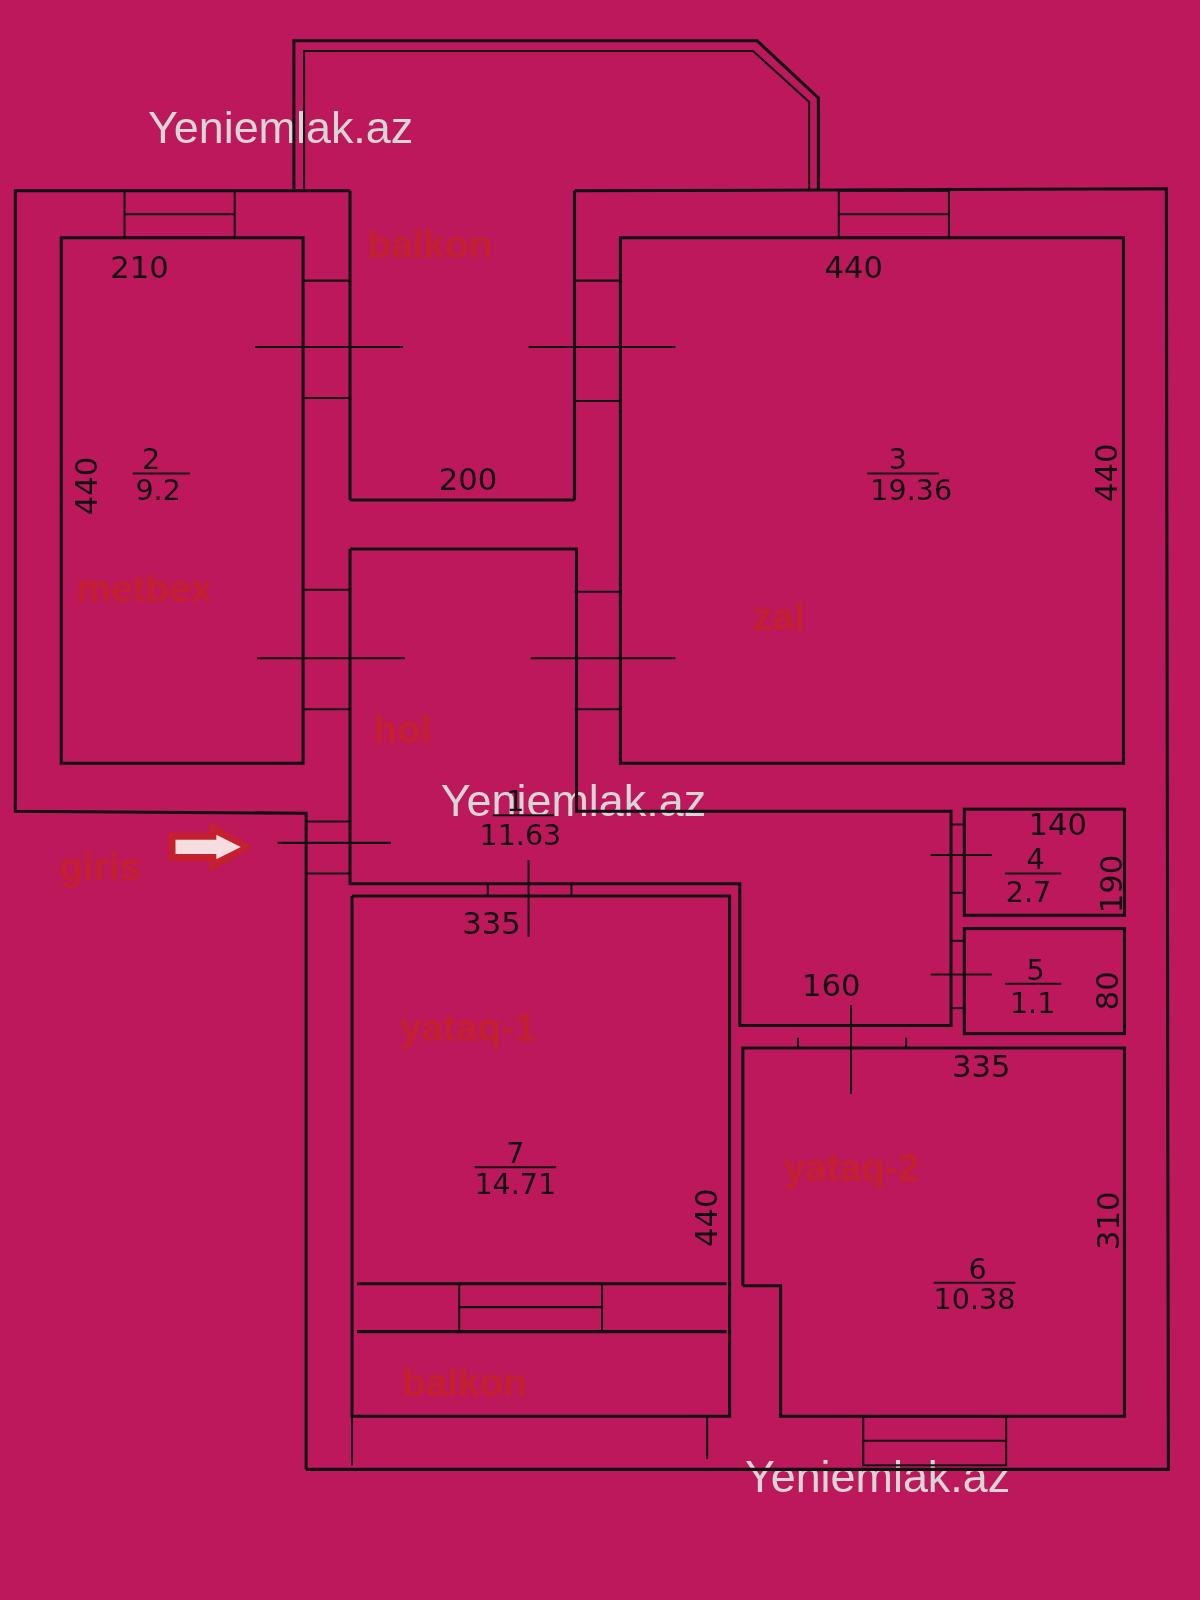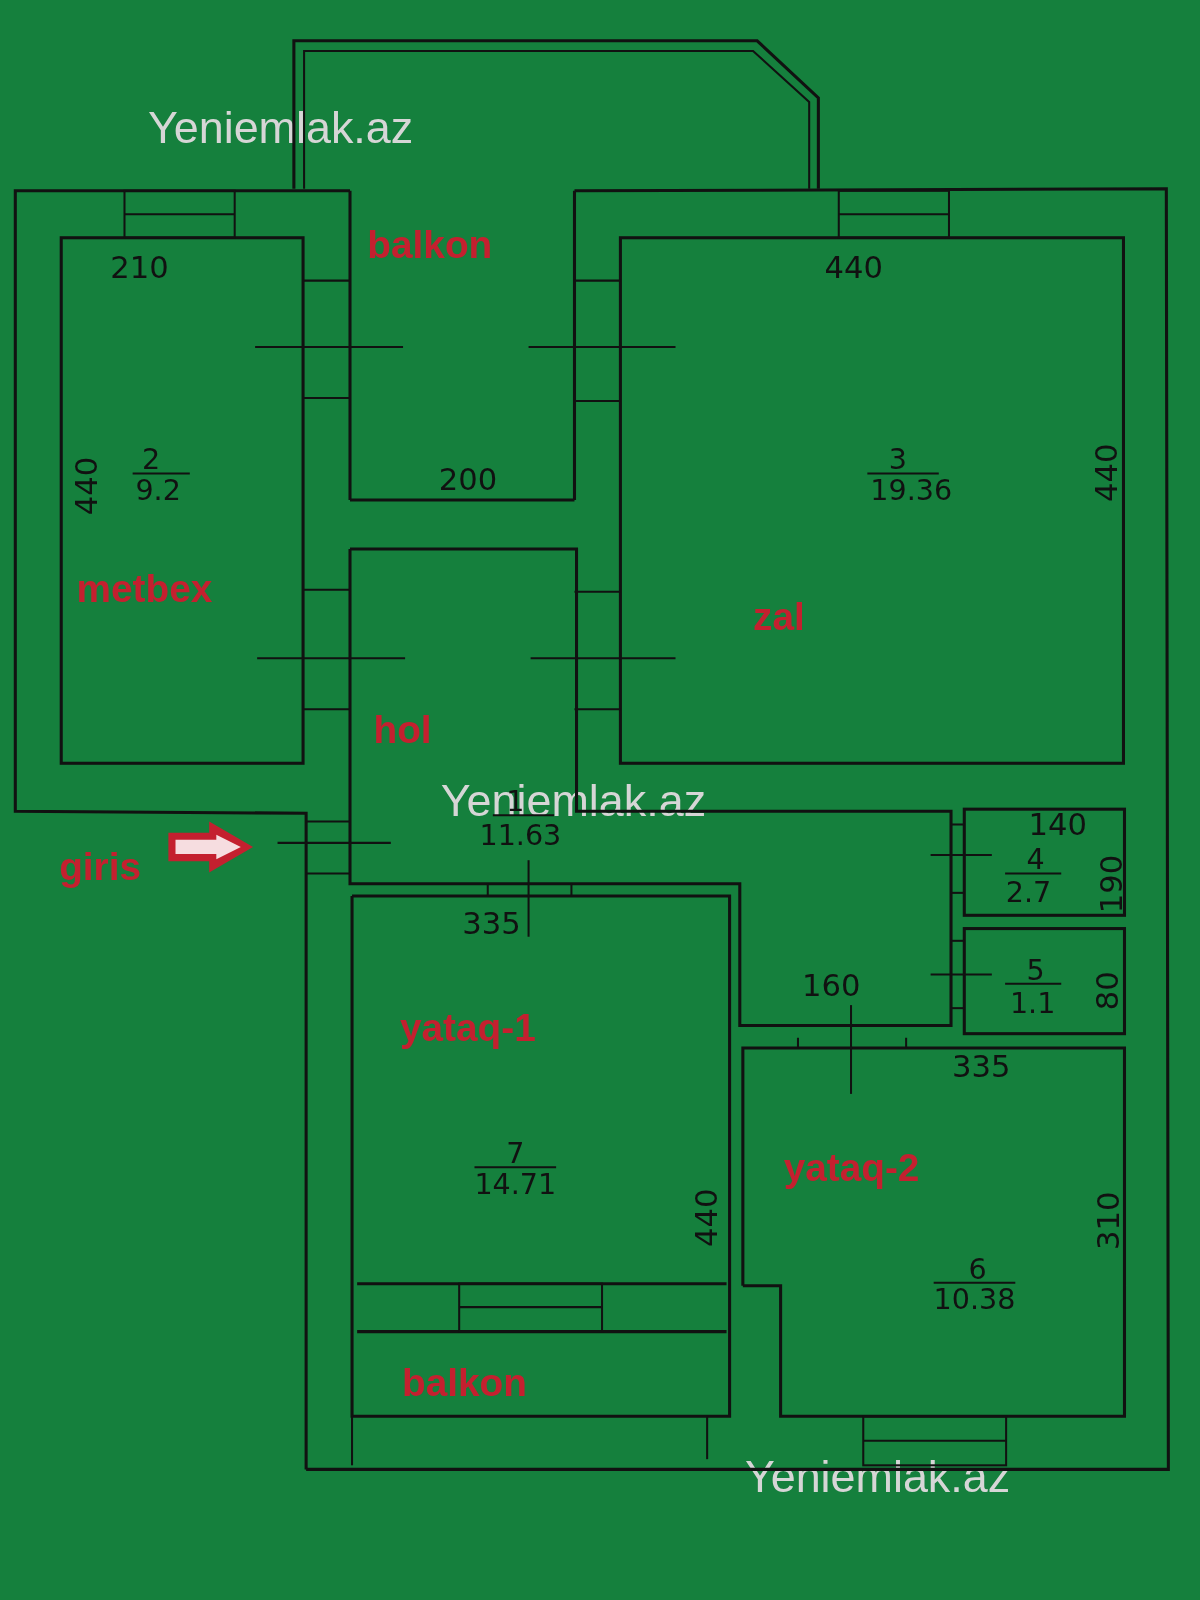--- a/index.html
+++ b/index.html
@@ -1,16 +1,16 @@
 <!DOCTYPE html>
 <html><head>
 <meta charset="utf-8">
 <style>
   html, body { margin: 0; padding: 0; background: #ffffff; }
-  #stage { position: relative; width: 1200px; height: 1600px; overflow: hidden; background: #15803d; }
+  #stage { position: relative; width: 1200px; height: 1600px; overflow: hidden; background: #be185d; }
   svg { position: absolute; left: 0; top: 0; width: 1200px; height: 1600px; }
   .wall { stroke: #111111; stroke-width: 3; fill: none; }
   .thin { stroke: #111111; stroke-width: 2; fill: none; }
   .dim { font-family: "DejaVu Sans", sans-serif; font-size: 30px; fill: #111111; }
   .num { font-family: "DejaVu Sans", sans-serif; font-size: 28px; fill: #111111; }
   .label { font-family: "Liberation Sans", sans-serif; font-weight: bold; font-size: 38px; fill: #c4202f; }
   .wm { font-family: "Liberation Sans", sans-serif; font-size: 44px; fill: #d6d6d6; }
 </style>
 </head>
 <body>

